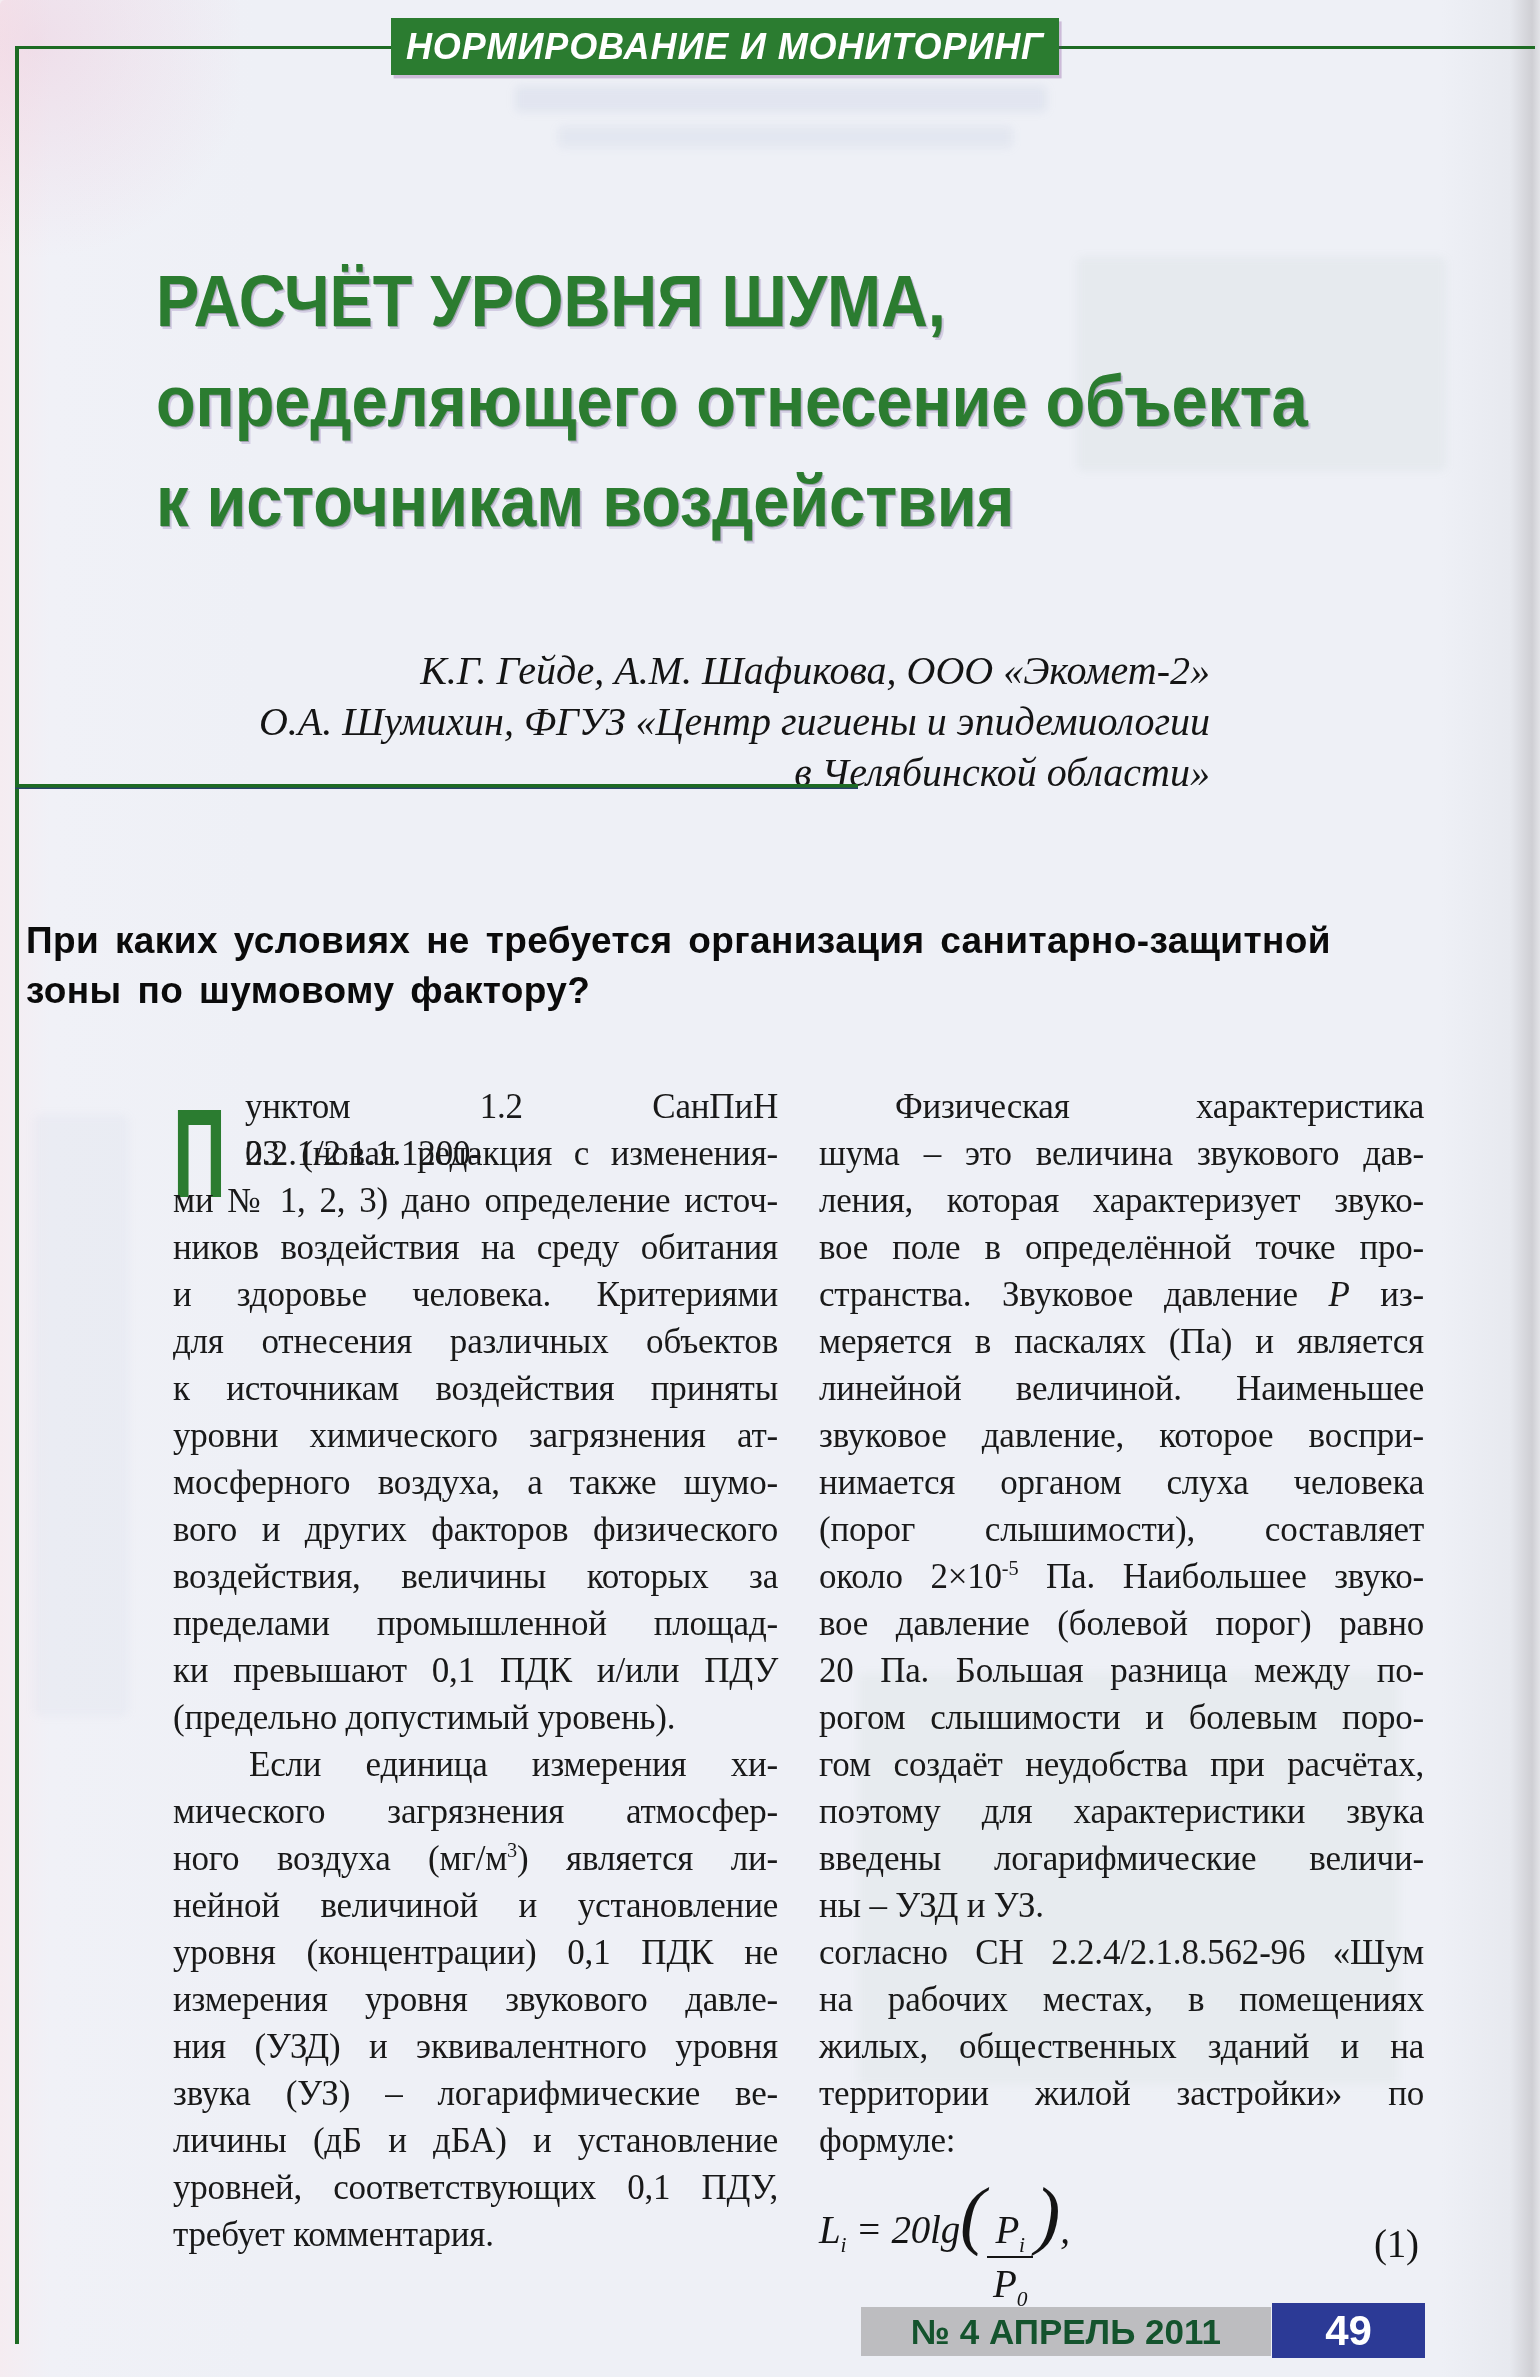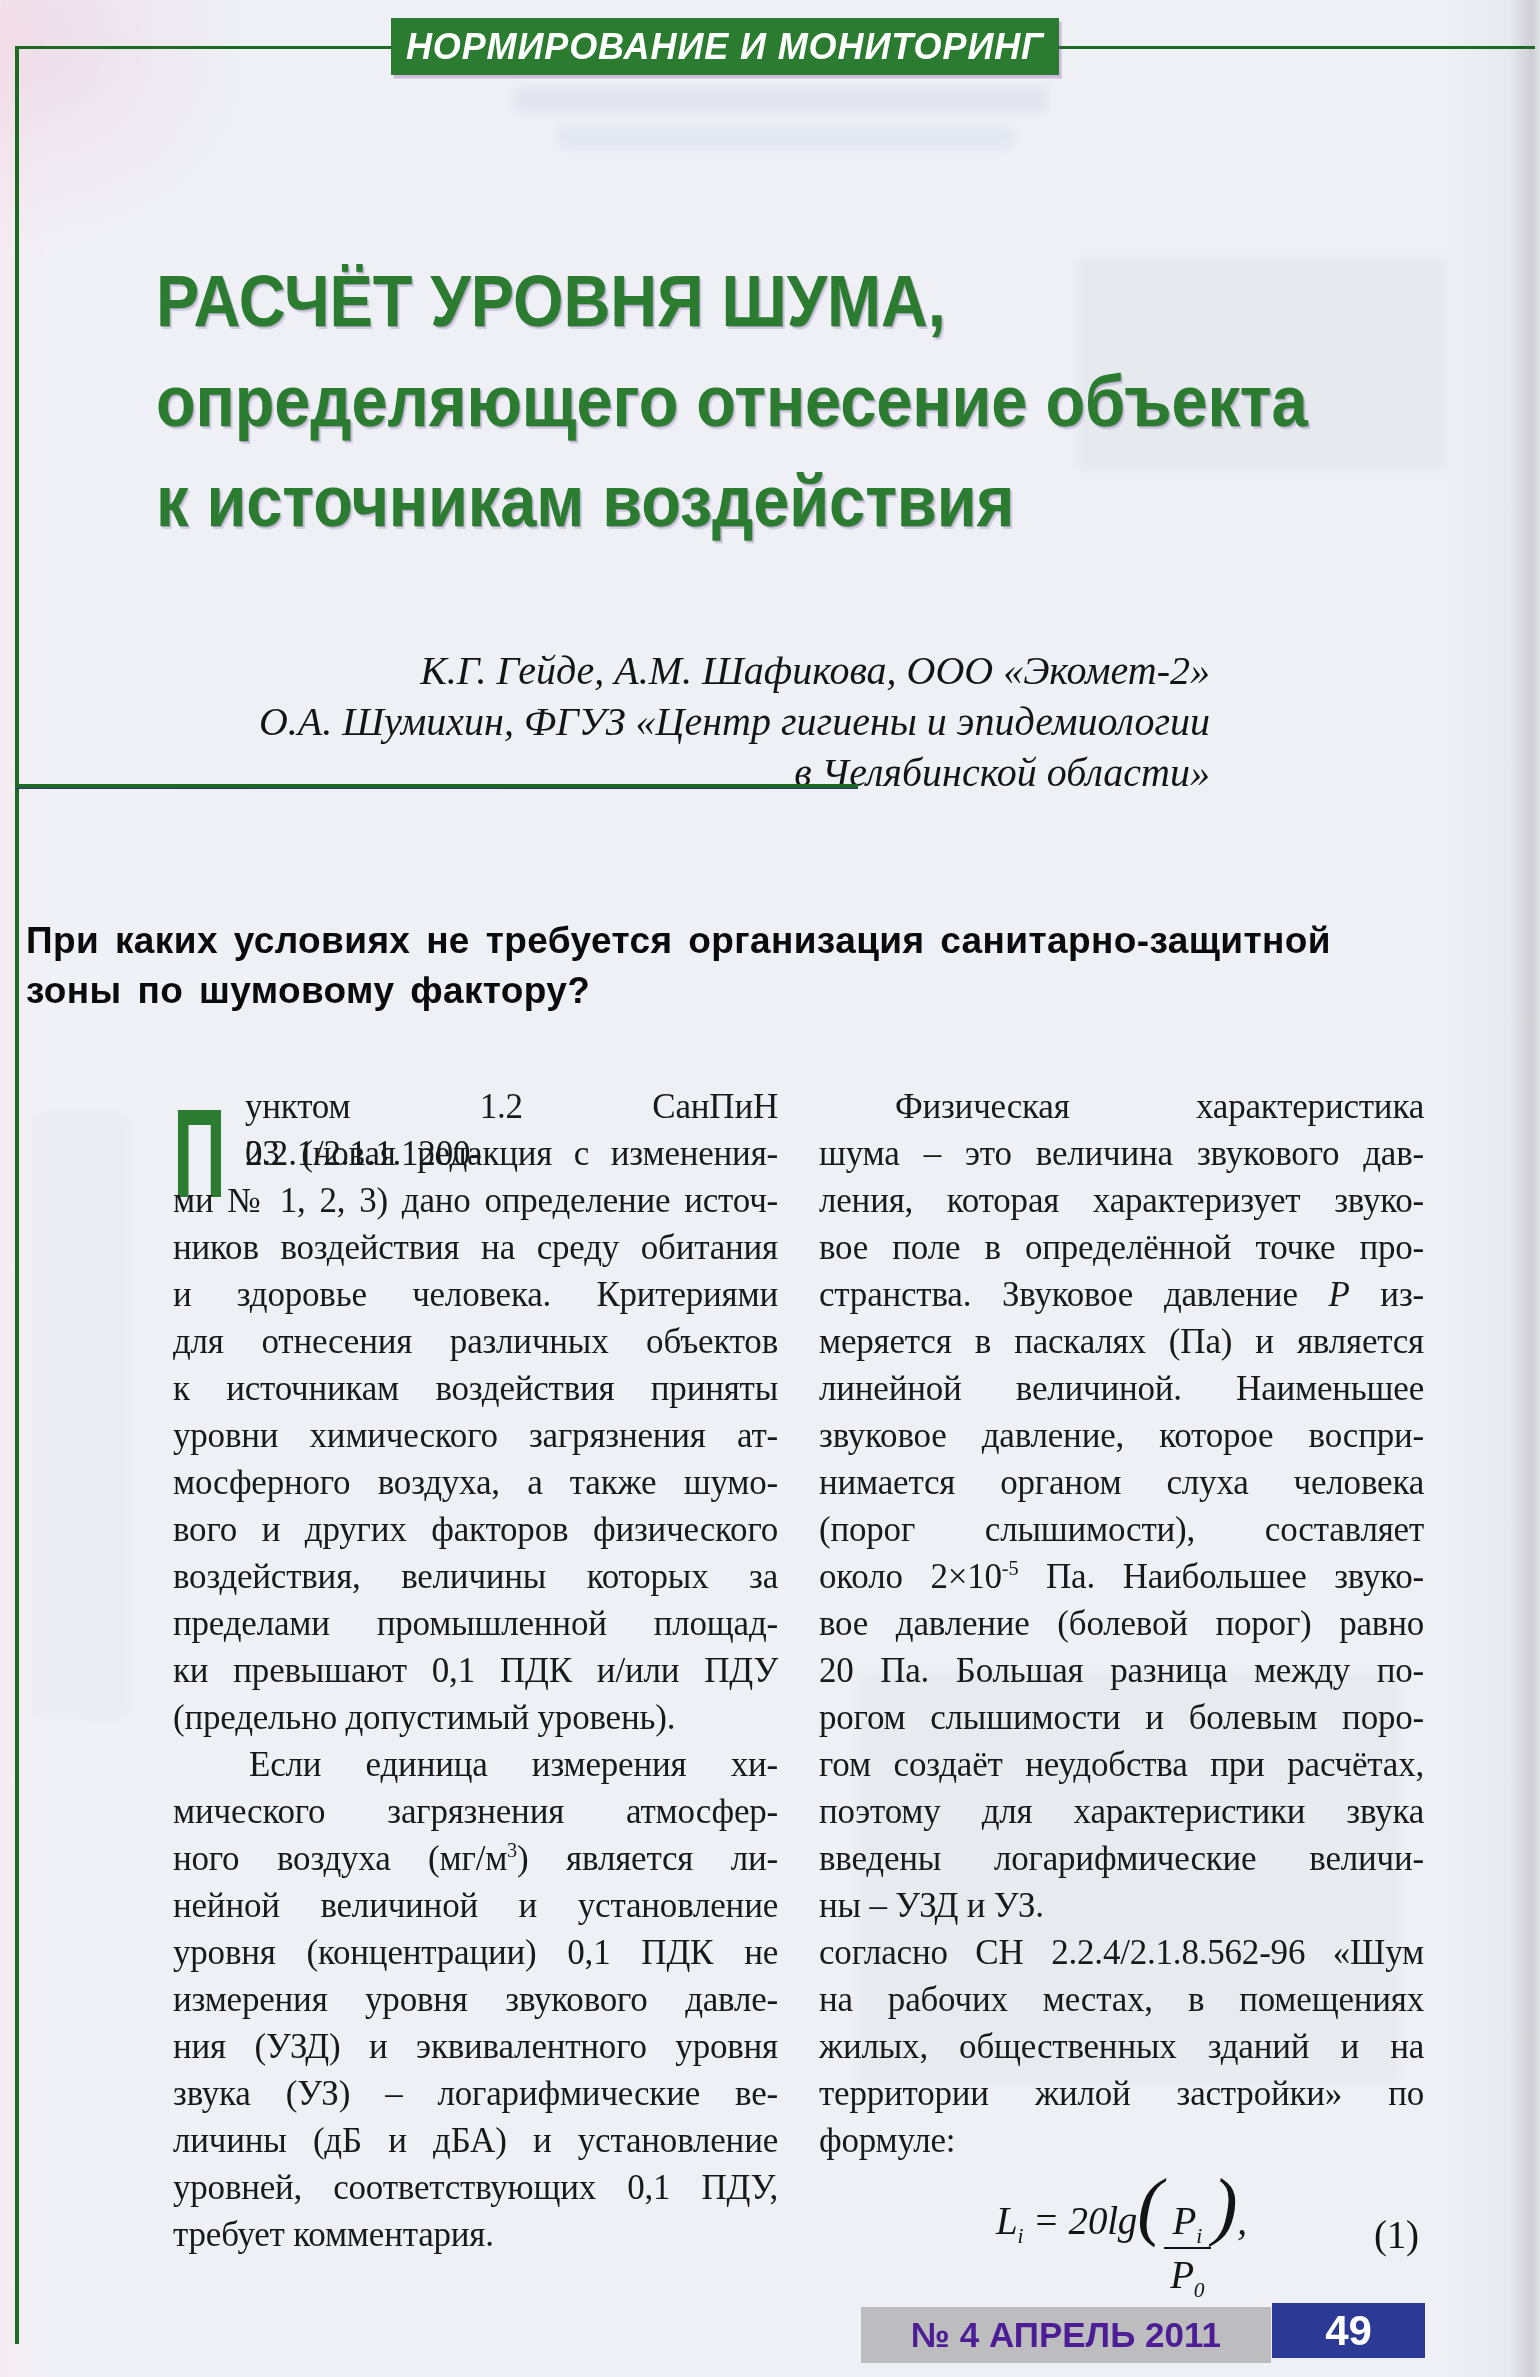--- a/index.html
+++ b/index.html
@@ -71,35 +71,35 @@
 
   .dropcap{
     position:absolute;left:173px;top:1090px;
     font-family:"Liberation Sans",sans-serif;font-weight:bold;
     font-size:127px;line-height:1;color:var(--green);
     transform:scale(.58,1);transform-origin:top left;
   }
 
   
   .formula{
-    position:relative;height:137px;margin-top:1px;
-    display:flex;align-items:center;justify-content:center;
+    position:relative;height:137px;margin-top:10px;
+    display:flex;align-items:center;justify-content:flex-start;
     font-style:italic;font-size:39px;color:#141414;
   }
   .formula sub{font-size:.55em;line-height:0;}
   .frac{display:inline-flex;flex-direction:column;align-items:center;margin:0 1.7px;}
   .frac .num{border-bottom:2.6px solid #141414;padding:0 8.6px 3.4px;}
   .frac .den{padding-top:3.4px;}
   .f-paren{font-size:76px;font-weight:400;line-height:1;position:relative;top:-3.4px;}
   .f-label{position:absolute;right:5.1px;top:50%;transform:translateY(-50%);font-style:normal;font-size:39px;}
 
   
   .footer-issue{
-    position:absolute;left:861px;top:2307px;width:410px;height:56px;
-    background:var(--fgray);color:#4c1d95;
+    position:absolute;left:861px;top:2307px;width:410px;height:49px;
+    background:var(--fgray);color:#14532d;
     font-family:"Liberation Sans",sans-serif;font-weight:bold;font-size:35px;
     display:flex;align-items:center;justify-content:center;white-space:nowrap;
   }
   .footer-page{
     position:absolute;left:1272px;top:2303px;width:153px;height:55px;
     background:var(--fblue);color:#ffffff;
     font-family:"Liberation Sans",sans-serif;font-weight:bold;font-size:42px;
     display:flex;align-items:center;justify-content:center;
   }
 

